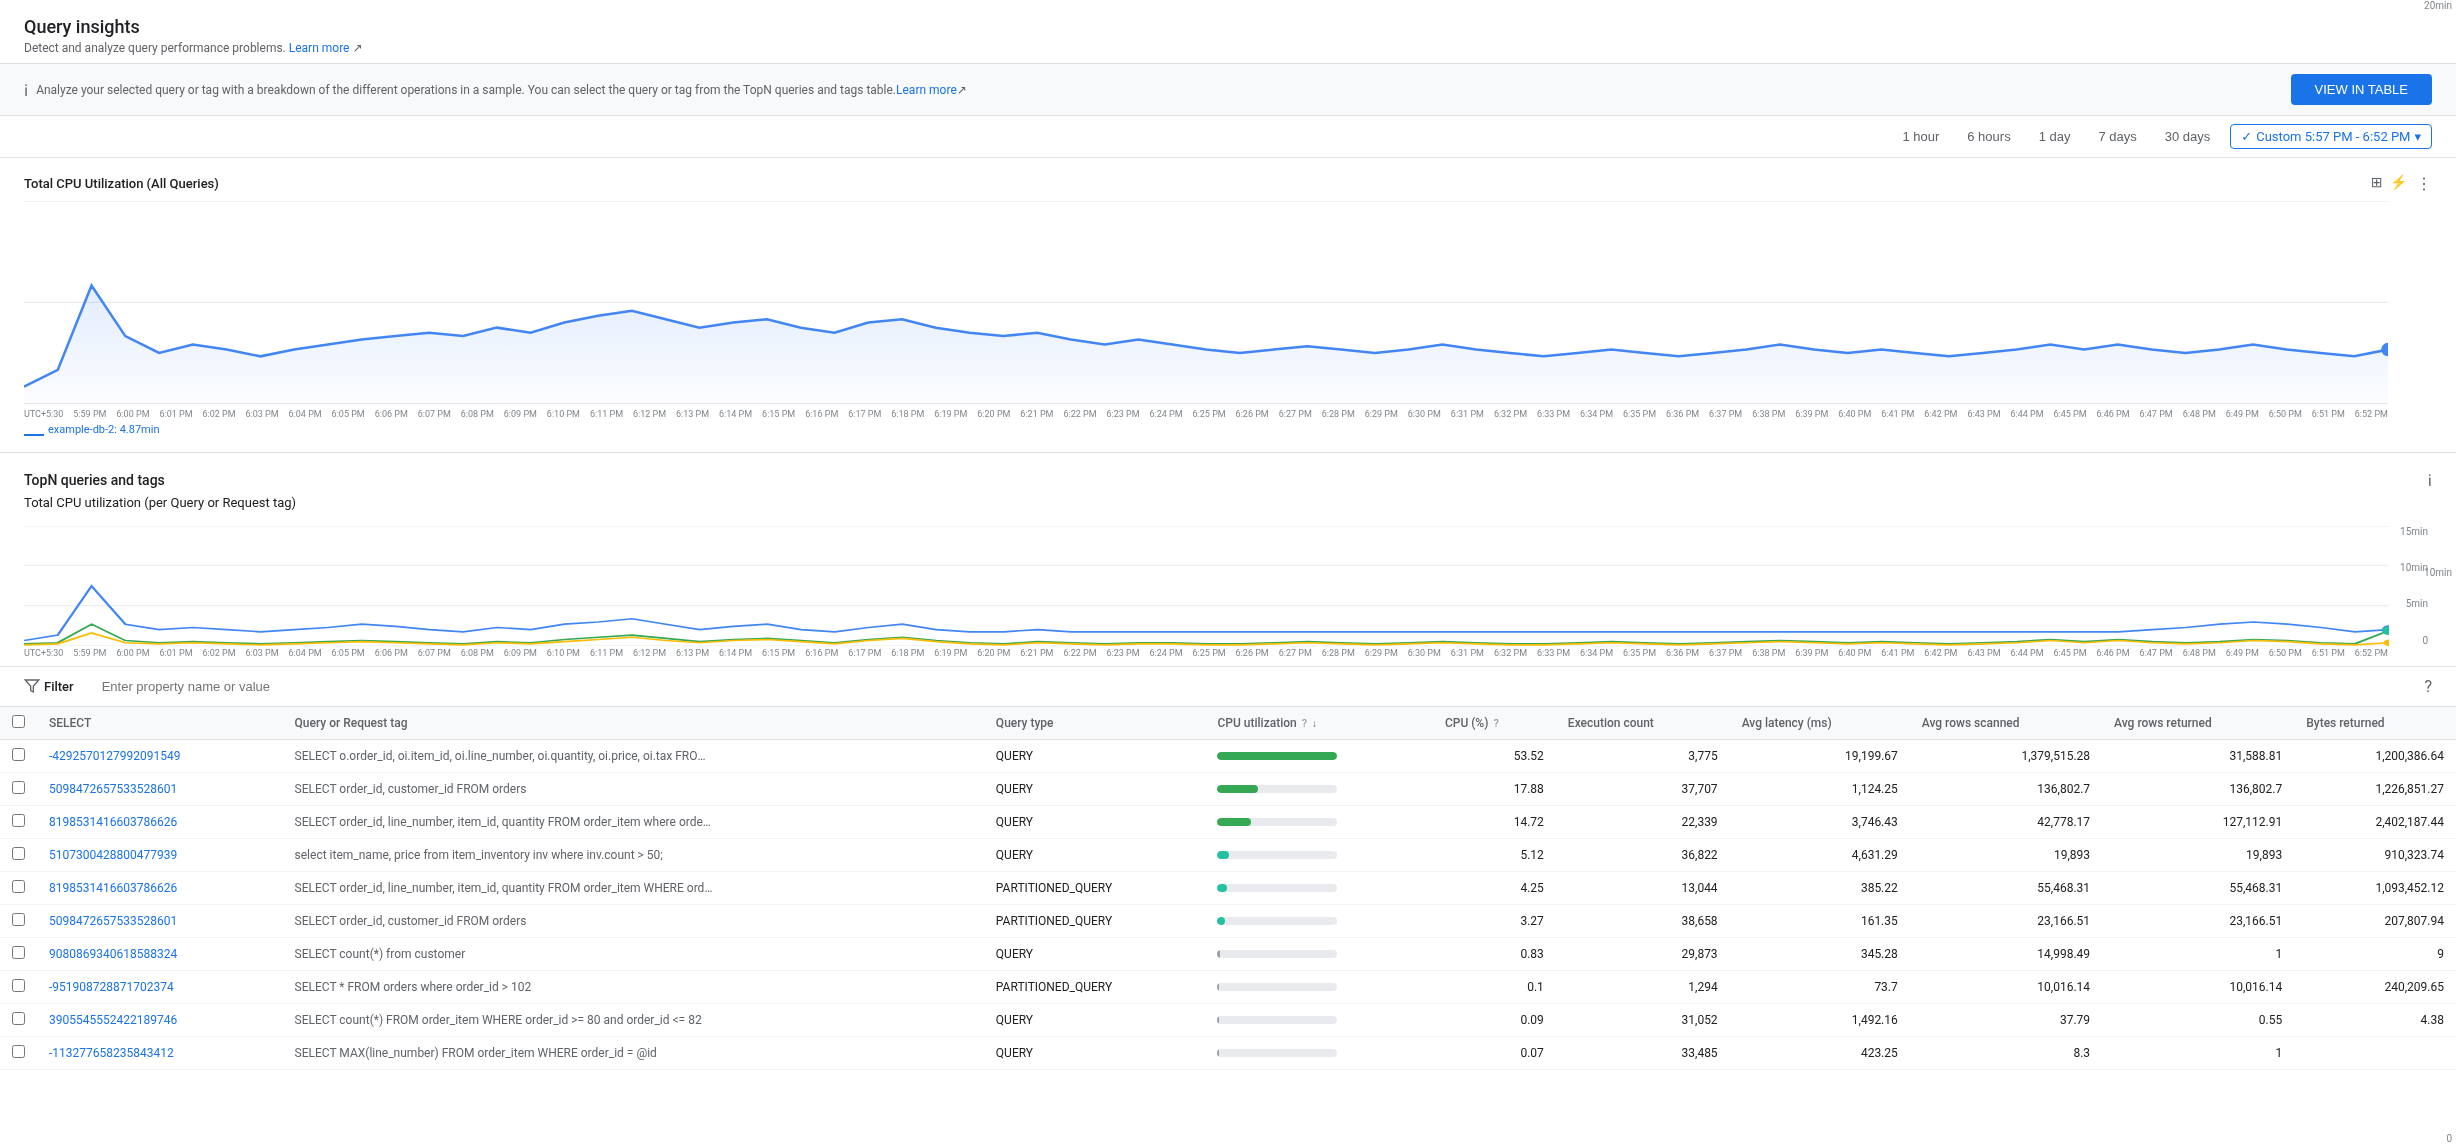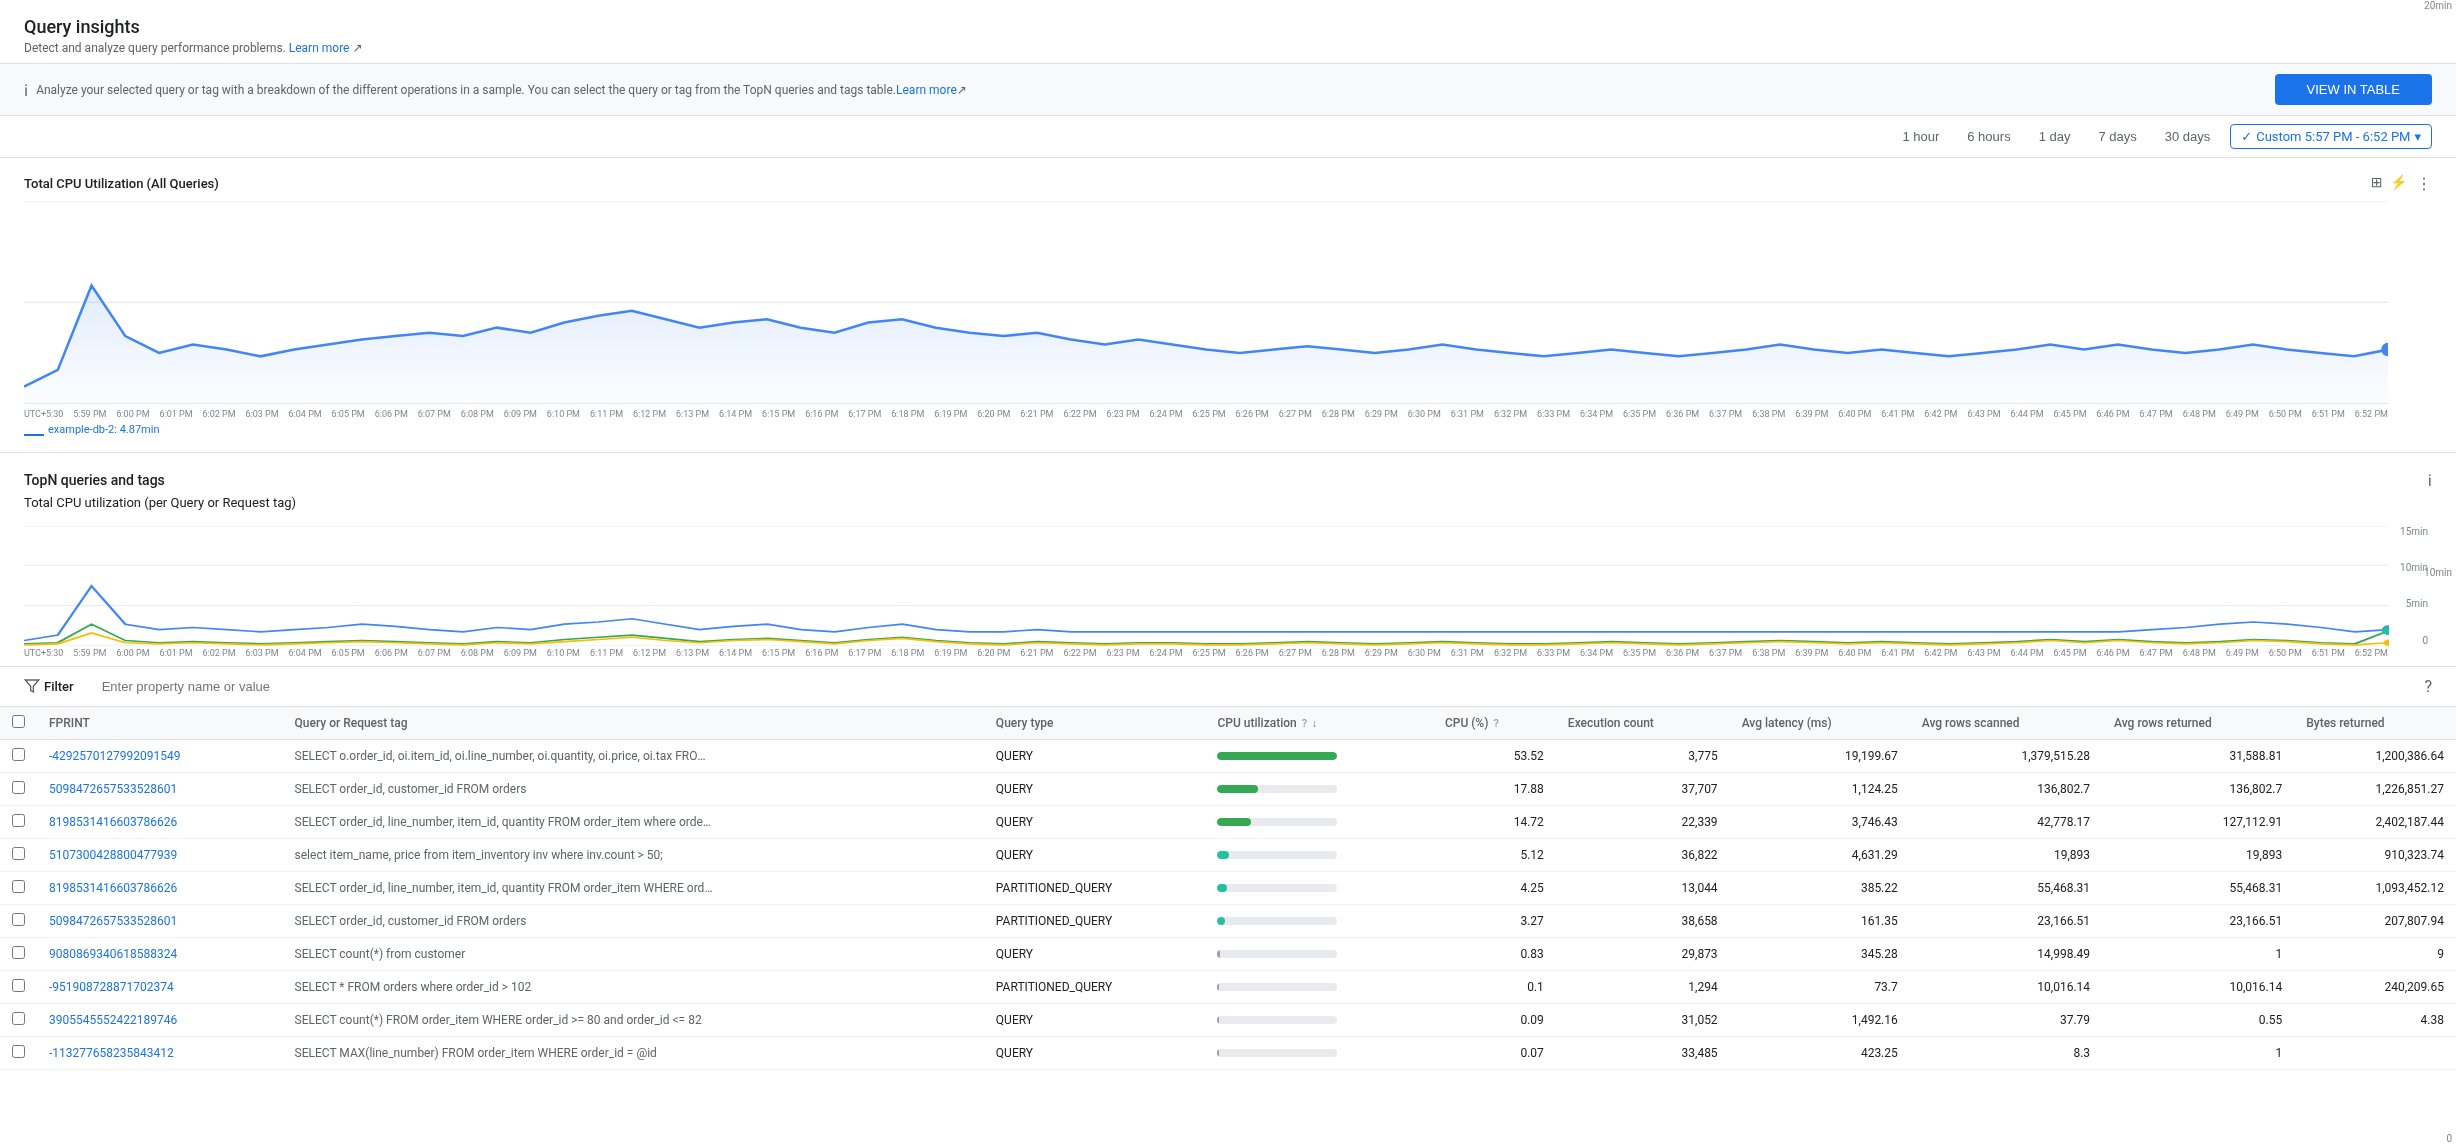--- a/index.html
+++ b/index.html
@@ -6,21 +6,21 @@
     body { font-family: 'Google Sans', Roboto, Arial, sans-serif; font-size: 13px; color: #202124; background: #fff; overflow-x: hidden; }
     
     .header-section { padding: 16px 24px 8px; border-bottom: 1px solid #e0e0e0; }
     .page-title { font-size: 18px; font-weight: 500; color: #202124; margin-bottom: 4px; }
     .page-subtitle { font-size: 12px; color: #5f6368; }
     .page-subtitle a { color: #1a73e8; text-decoration: none; }
 
     .info-banner { display: flex; align-items: center; padding: 10px 24px; background: #f8f9fa; border-bottom: 1px solid #e0e0e0; font-size: 12px; color: #5f6368; }
     .info-banner .info-icon { color: #5f6368; margin-right: 8px; font-size: 16px; }
     .info-banner a { color: #1a73e8; text-decoration: none; }
-    .view-in-table-btn { margin-left: auto; background: #1a73e8; color: #fff; border: none; padding: 8px 32px; border-radius: 4px; font-size: 13px; font-weight: 500; cursor: pointer; white-space: nowrap; }
+    .view-in-table-btn { margin-left: auto; background: #1a73e8; color: #fff; border: none; padding: 8px 24px; border-radius: 4px; font-size: 13px; font-weight: 500; cursor: pointer; white-space: nowrap; }
 
     .time-controls { display: flex; justify-content: flex-end; align-items: center; padding: 8px 24px; gap: 12px; font-size: 13px; border-bottom: 1px solid #e0e0e0; }
     .time-btn { background: none; border: none; color: #5f6368; cursor: pointer; padding: 4px 8px; font-size: 13px; }
     .custom-time { display: flex; align-items: center; color: #1a73e8; font-size: 13px; border: 1px solid #1a73e8; border-radius: 4px; padding: 4px 10px; cursor: pointer; gap: 4px; }
     .custom-time .checkmark { color: #1a73e8; }
 
     .chart-section { padding: 16px 24px; border-bottom: 1px solid #e0e0e0; }
     .chart-title { font-size: 13px; font-weight: 500; color: #202124; margin-bottom: 8px; display: flex; align-items: center; justify-content: space-between; }
     .chart-title-icons { display: flex; gap: 8px; color: #5f6368; }
     .chart-y-axis { position: absolute; right: 0; top: 0; height: 100%; width: 40px; display: flex; flex-direction: column; justify-content: space-between; align-items: flex-end; font-size: 10px; color: #80868b; padding-right: 4px; }
@@ -308,21 +308,21 @@
   <span class="filter-help">?</span>
 </div>
 
 <div class="table-container">
   <table>
     <thead>
       <tr>
         <th class="checkbox-col">
           <input type="checkbox" style="">
         </th>
-        <th>FPRINT</th>
+        <th>SELECT</th>
         <th>Query or Request tag</th>
         <th>Query type</th>
         <th>
           CPU utilization 
           <span class="help-icon">?</span>
           <span class="sort-icon">↓</span>
         </th>
         <th>
           CPU (%)
           <span class="help-icon">?</span>

